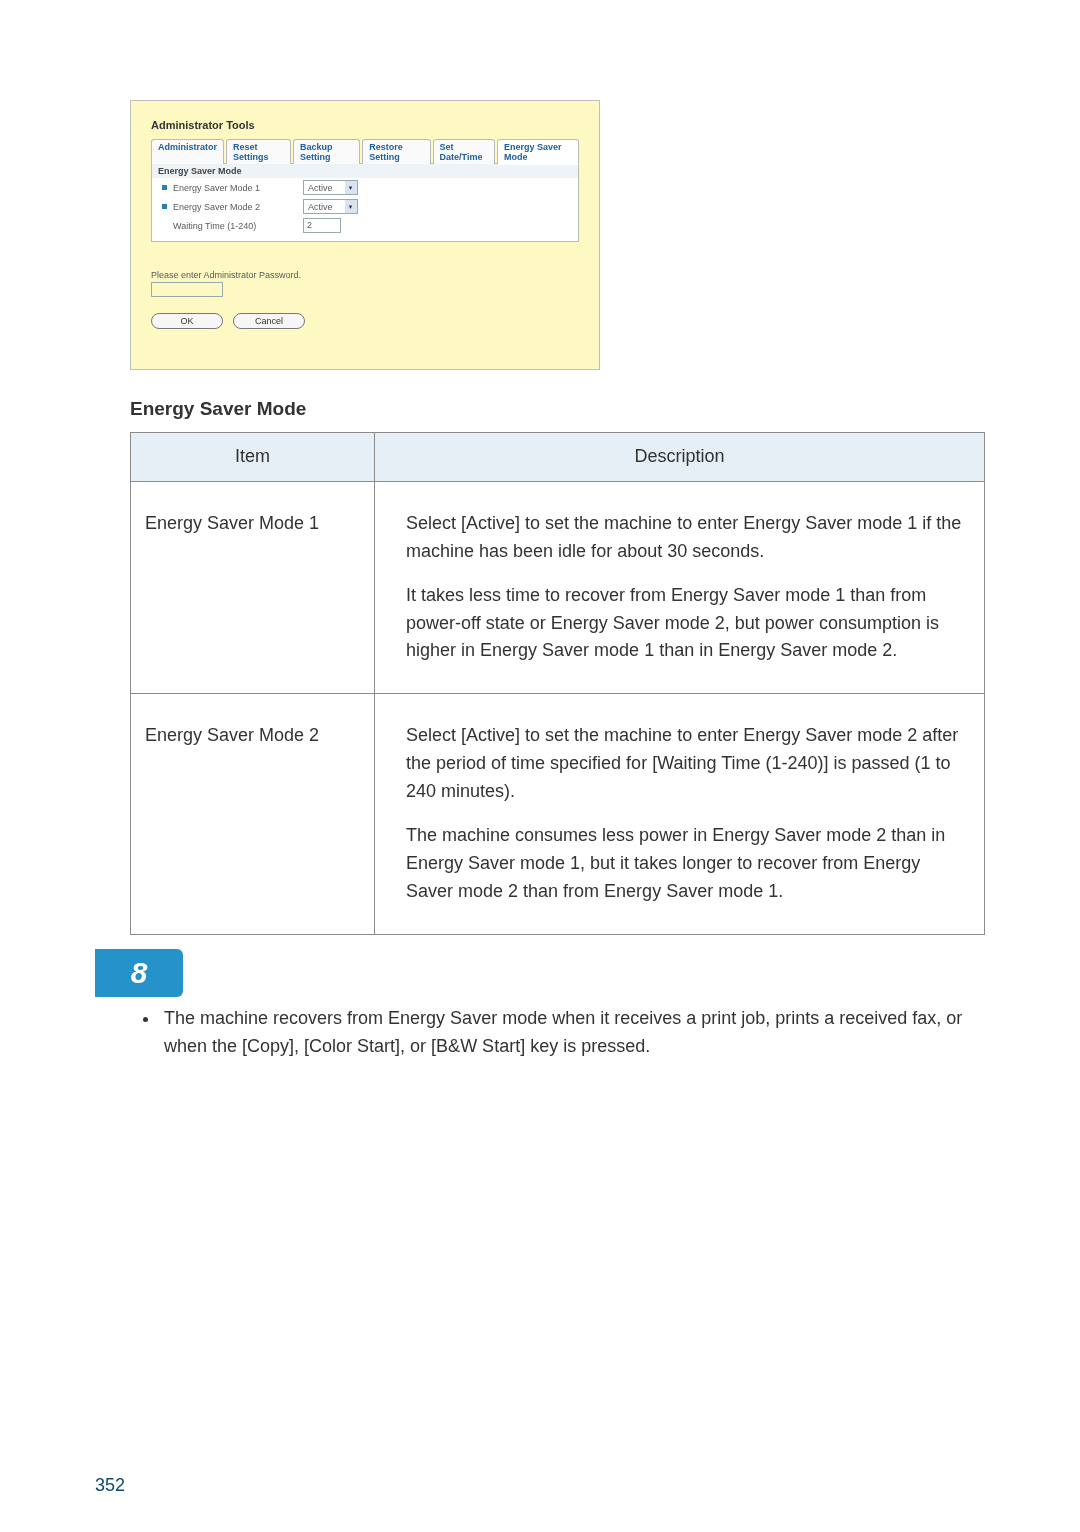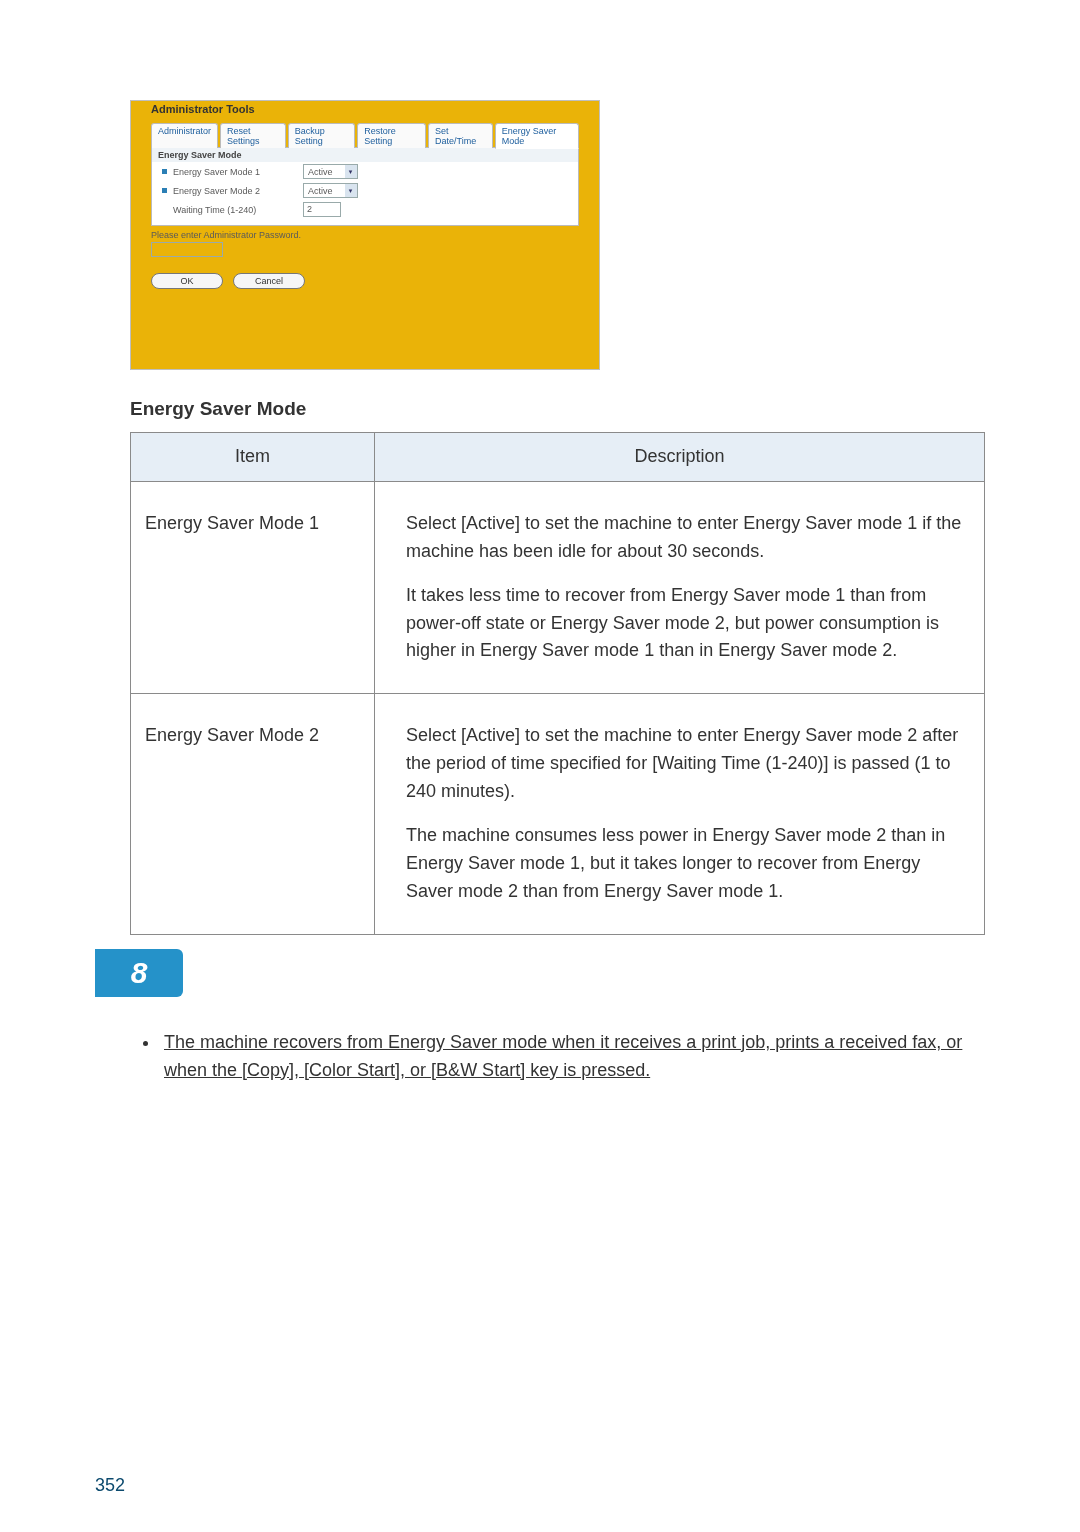--- a/index.html
+++ b/index.html
@@ -21,35 +21,36 @@
     color: #595959;
     font-weight: 300;
     padding-bottom: 10px;
     border-bottom: 2px solid #3c8bb5;
   }
   .screenshot-box {
     margin-top: 42px;
     width: 470px;
     height: 270px;
     border: 1px solid #bfbfbf;
-    background: #eab308;
+    background: #fef9c3;
     position: relative;
     box-sizing: border-box;
-    padding: 2px 20px;
+    padding: 18px 20px;
     font-family: Tahoma, Arial, sans-serif;
   }
   .ss-title {
     font-weight: 700;
     font-size: 11px;
     color: #333;
     margin-bottom: 8px;
   }
   .ss-tabs {
     display: flex;
     gap: 2px;
+    font-weight: bold;
   }
   .ss-tab {
     font-size: 9px;
     padding: 2px 6px;
     border: 1px solid #bbb;
     border-top-left-radius: 3px;
     border-top-right-radius: 3px;
     color: #1d5e9d;
     background: #fafafa;
     border-bottom: none;
@@ -115,21 +116,21 @@
     border: 1px solid #9aa;
     font-size: 9px;
     height: 13px;
     width: 30px;
     padding: 0 3px;
     line-height: 13px;
   }
   .ss-pw-label {
     font-size: 9px;
     color: #5a5a5a;
-    margin-top: 4px;
+    margin-top: 28px;
   }
   .ss-pw-input {
     border: 1px solid #9aa;
     width: 70px;
     height: 13px;
     margin-top: 2px;
   }
   .ss-buttons {
     margin-top: 16px;
     display: flex;
@@ -197,23 +198,22 @@
     justify-content: center;
     color: #fff;
     font-family: "Segoe UI", Arial, sans-serif;
     font-style: italic;
     font-weight: 700;
     font-size: 30px;
     margin-left: -35px;
   }
 
   .note-list {
-    margin: 32px 0 0 0;
+    margin: 8px 0 0 0;
     padding-left: 30px;
-    text-decoration: underline;
   }
   .note-list li {
     font-size: 18px;
     font-weight: 300;
     color: #333;
     line-height: 1.55;
     list-style-type: disc;
     padding-left: 4px;
   }
 

